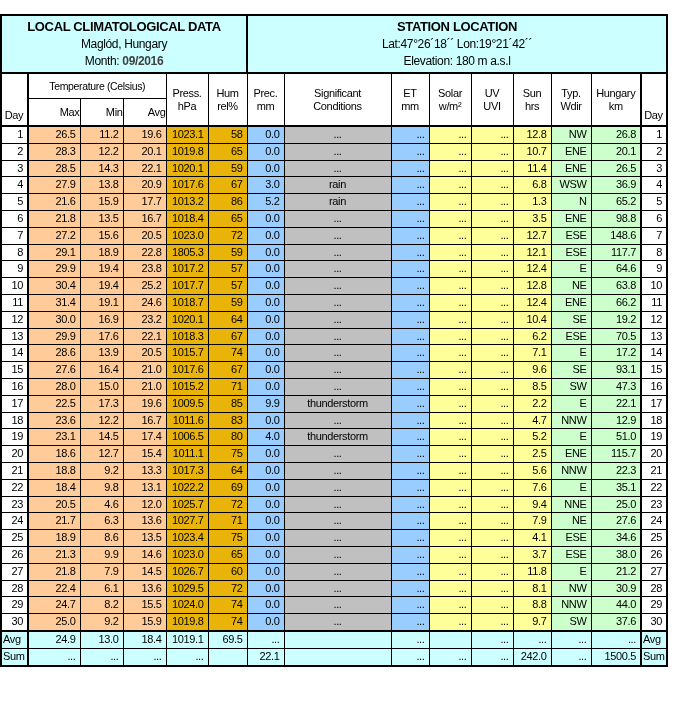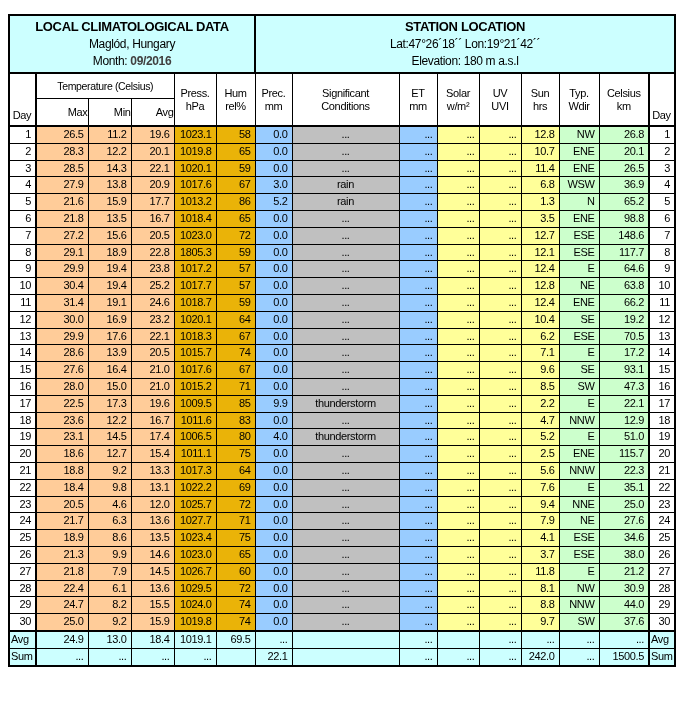--- a/index.html
+++ b/index.html
@@ -1,21 +1,21 @@
 <!DOCTYPE html>
 <html><head>
 <meta charset="utf-8">
 <style>
   html,body{margin:0;padding:0;background:#ffffff;}
   .page{position:relative;width:691px;height:703px;background:#ffffff;
         font-family:"Liberation Sans",sans-serif;}
   .title{margin:0;padding-top:10px;text-align:center;color:#ff0000;
          font-size:17px;font-weight:bold;letter-spacing:-0.2px;}
   table.report{border-collapse:collapse;table-layout:fixed;
-               margin:14px 0 0 8px;border:2px solid #000;}
+               margin:14px 0 0 0;border:2px solid #000;}
   td{border:1px solid #000;font-size:11px;color:#000;height:15.8px;
      line-height:15.8px;padding:0 4px 0 1px;overflow:hidden;
      white-space:nowrap;letter-spacing:-0.35px;}
   
   td.info{background:#ccffff;border:2px solid #000;text-align:center;
           padding:2px 0;height:52px;line-height:normal;}
   .info .t{font-weight:bold;font-size:13px;line-height:18px;}
   .info .s{font-size:12px;line-height:17px;}
   .month-value{color:#404040;font-weight:bold;}
   
@@ -117,21 +117,21 @@
           </td>
       <td class="hcell hb" rowspan="2">
         <div>Sun</div>
             <div>hrs</div>
           </td>
       <td class="hcell hb" rowspan="2">
         <div>Typ.</div>
             <div>Wdir</div>
           </td>
       <td class="hcell hb" rowspan="2">
-        <div>Celsius</div>
+        <div>Hungary</div>
             <div>km</div>
           </td>
       <td class="hday hb b-day-l" rowspan="2">Day</td>
     </tr>
     <tr class="hdr2">
       <td class="hb">Max</td>
       <td class="hb">Min</td>
       <td class="hb">Avg</td>
     </tr>
 

